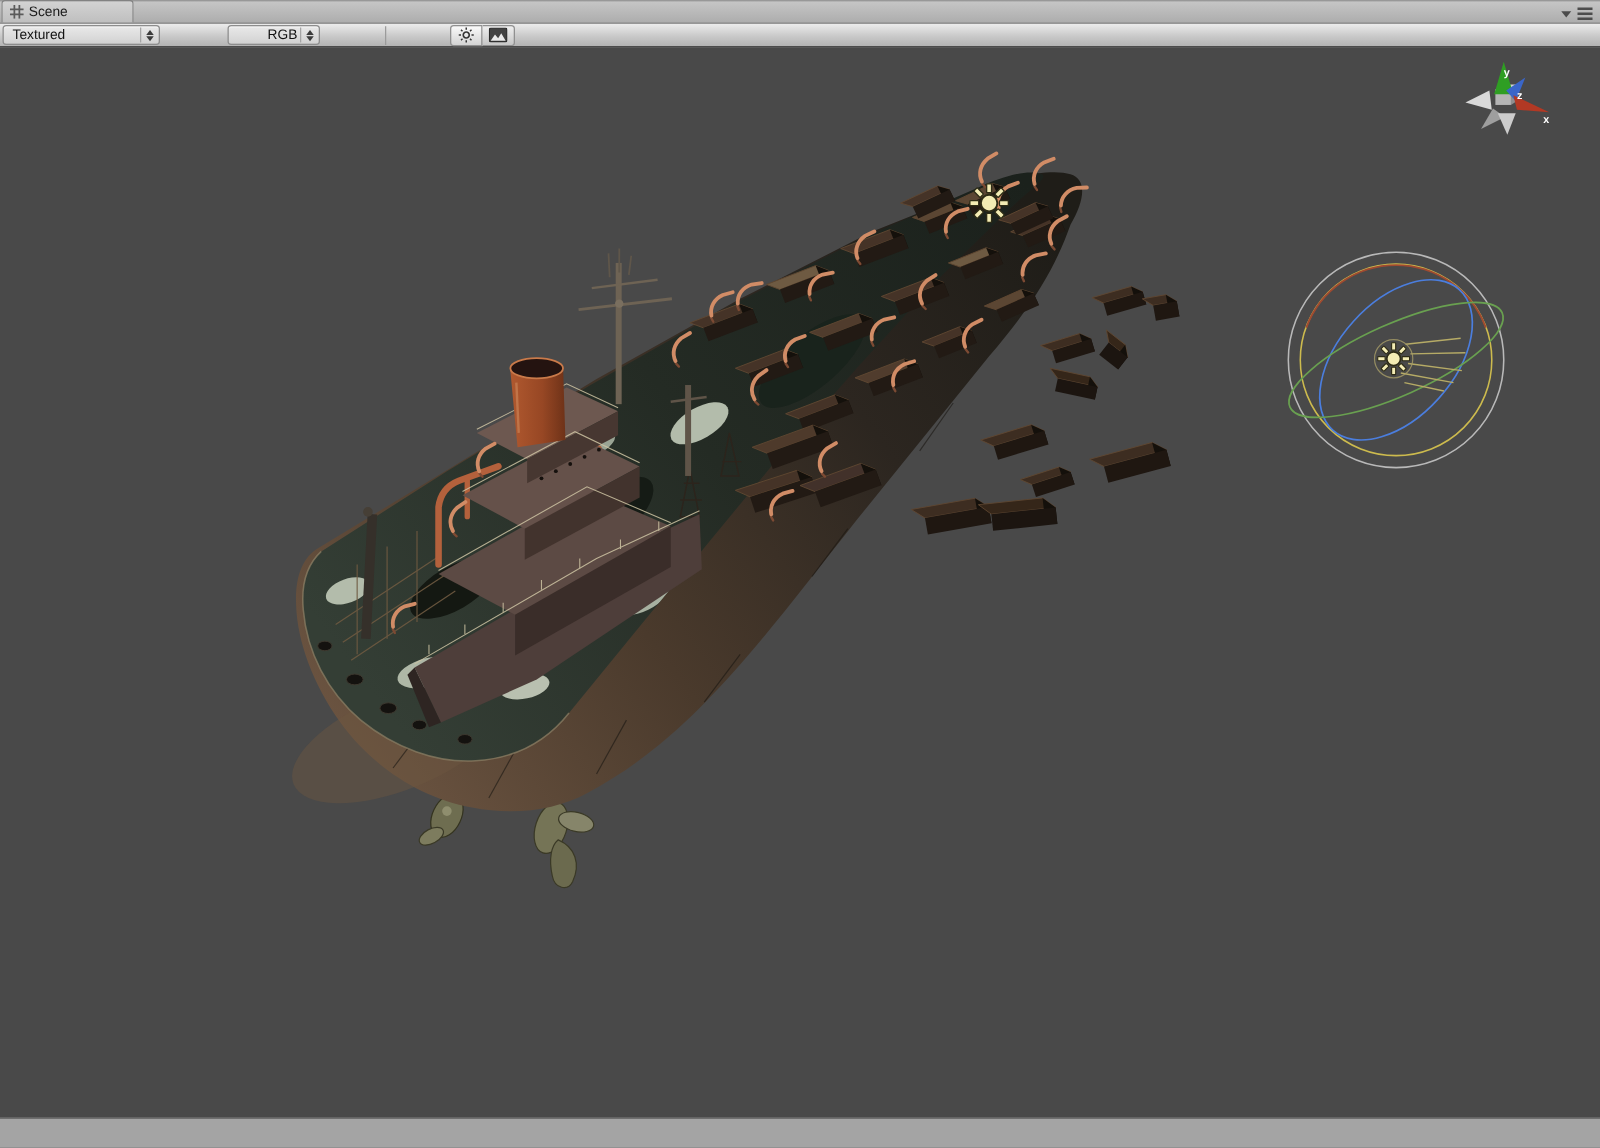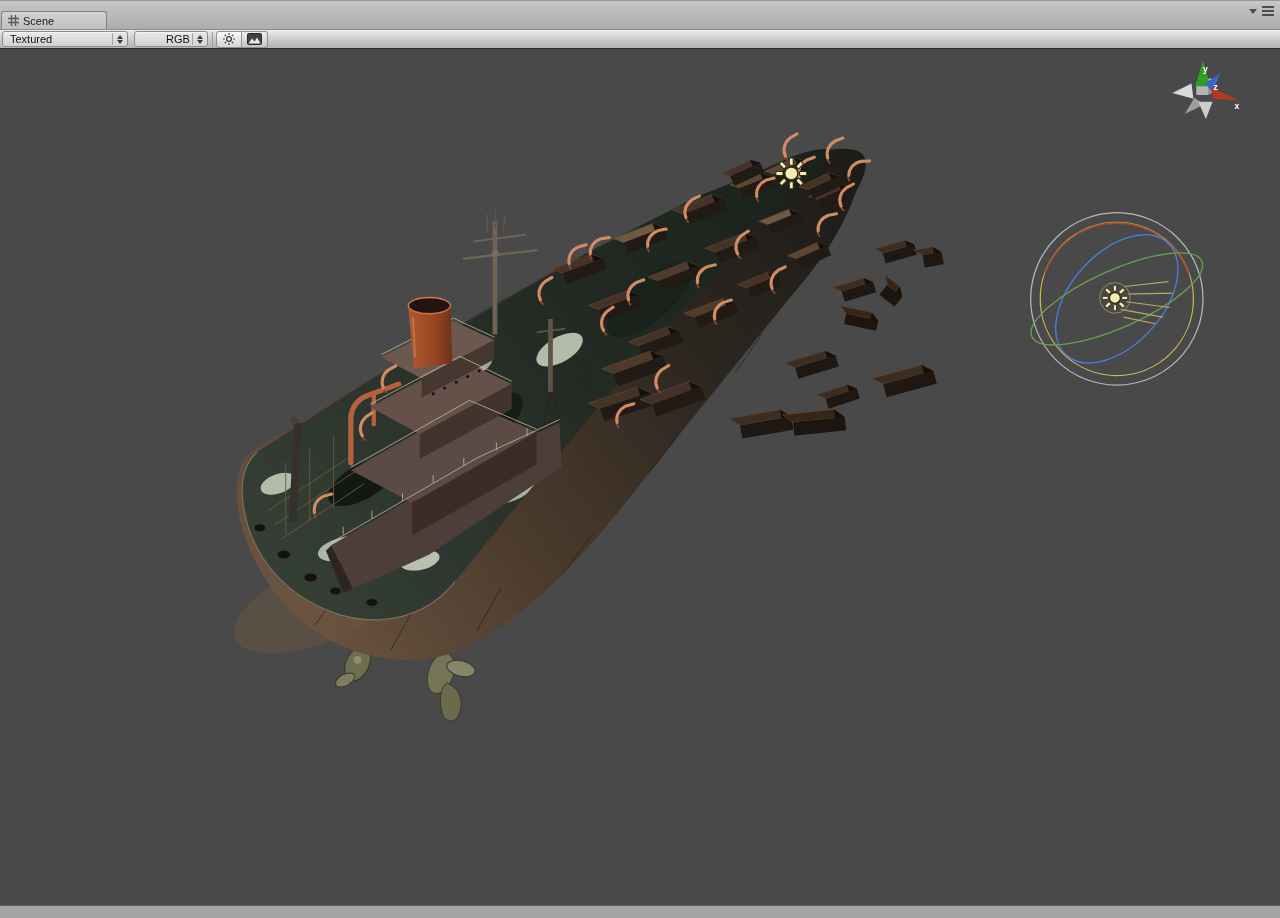--- a/index.html
+++ b/index.html
@@ -1,37 +1,37 @@
 <!DOCTYPE html>
 <html><head>
 <meta charset="utf-8">
 <style>
   html,body{margin:0;padding:0;width:1280px;height:918px;overflow:hidden;
     background:#a4a4a4;font-family:"Liberation Sans",sans-serif;}
   .window{width:1280px;height:918px;position:relative;}
 
   
-  .tabbar{height:30px;background:linear-gradient(#c6c6c6,#adadad);
+  .tabbar{height:19px;background:linear-gradient(#c6c6c6,#adadad);
     border-top:1px solid #989898;border-bottom:1px solid #8c8c8c;
     box-sizing:border-box;position:relative;display:flex;align-items:flex-end;}
   .tab{height:18px;margin-left:1px;width:106px;display:flex;align-items:center;
     background:linear-gradient(#d3d3d3,#bfbfbf);
     border:1px solid #828282;border-bottom:none;border-radius:3px 3px 0 0;
     box-sizing:border-box;padding-left:6px;gap:4px;}
   .tab-label{font-size:11px;color:#1b1b1b;}
   .tabbar-right{position:absolute;right:6px;top:5px;display:flex;align-items:center;gap:5px;}
   .caret{width:0;height:0;border-left:4px solid transparent;border-right:4px solid transparent;
     border-top:5px solid #4c4c4c;}
   .hamburger{display:flex;flex-direction:column;gap:2px;}
   .hamburger div{width:12px;height:2px;background:#4c4c4c;}
 
   
   .toolbar{height:19px;background:linear-gradient(#ececec,#c9c9c9 55%,#b3b3b3);
     border-bottom:1px solid #2e2e2e;box-sizing:border-box;
-    display:flex;align-items:center;padding-left:2px;}
+    display:flex;align-items:center;padding-left:2px;gap:48px;}
   .dropdown{height:16px;box-sizing:border-box;border:1px solid #8d8d8d;border-radius:3px;
     background:linear-gradient(#e9e9e9,#d2d2d2);
     box-shadow:inset 0 1px 0 #f6f6f6;display:flex;align-items:center;
     font-size:11px;color:#111;padding:0 4px 0 7px;position:relative;}
   .dd-draw{width:126px;}
   .dd-color{width:74px;margin-left:6px;padding-left:31px;}
   .dd-arrows{margin-left:auto;display:flex;flex-direction:column;gap:1px;
     border-left:1px solid #a5a5a5;padding-left:4px;height:12px;justify-content:center;}
   .dd-arrows i{display:block;width:0;height:0;border-left:3px solid transparent;border-right:3px solid transparent;}
   .dd-arrows .up{border-bottom:4px solid #3c3c3c;}

